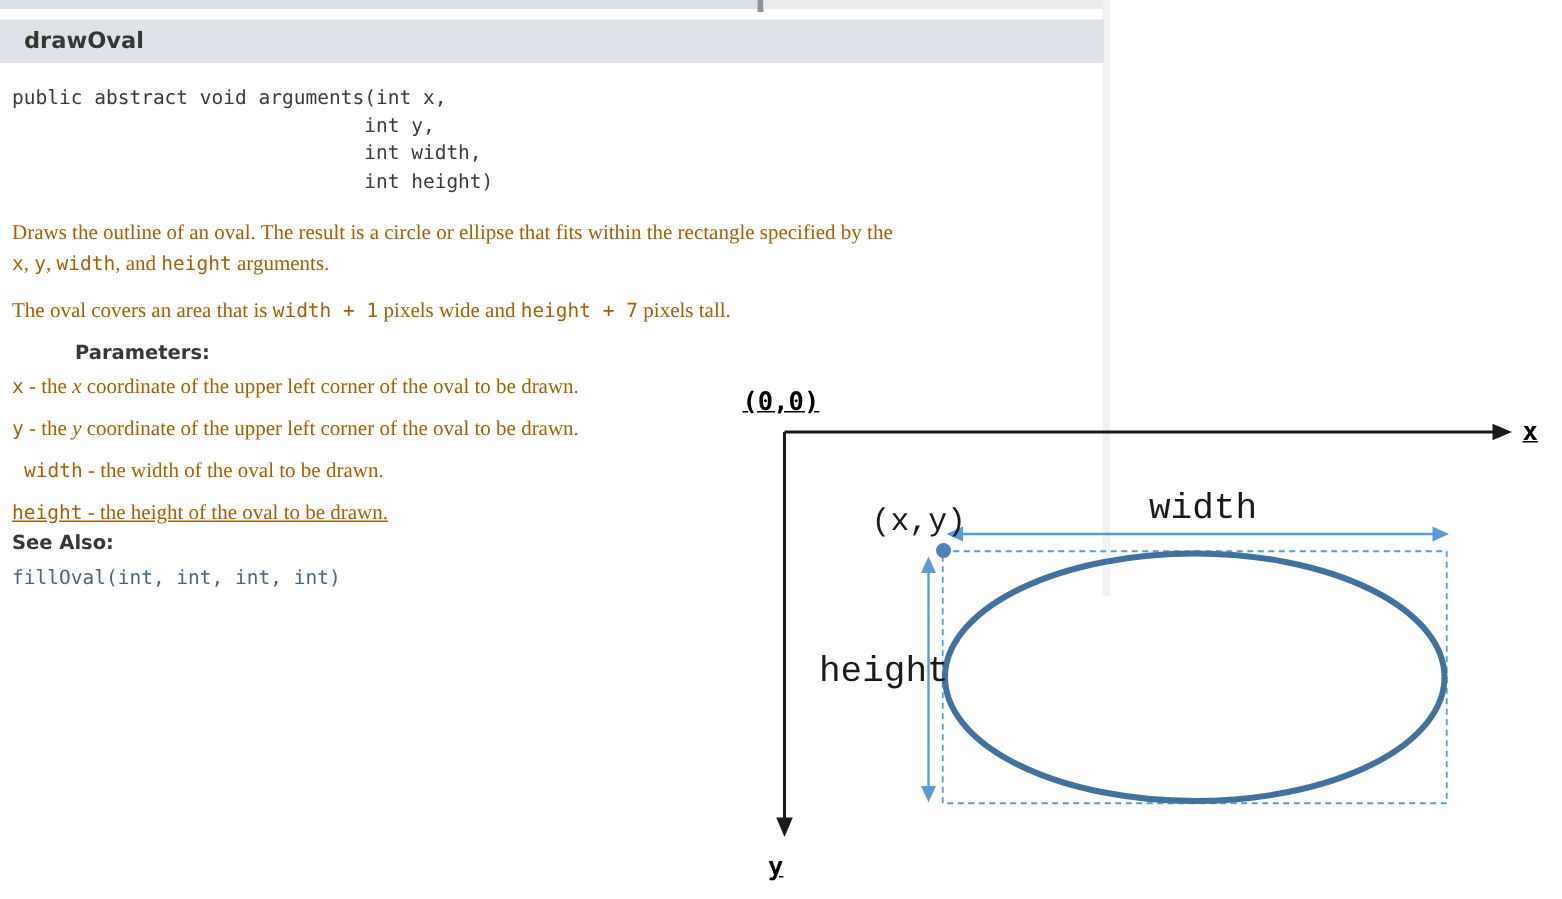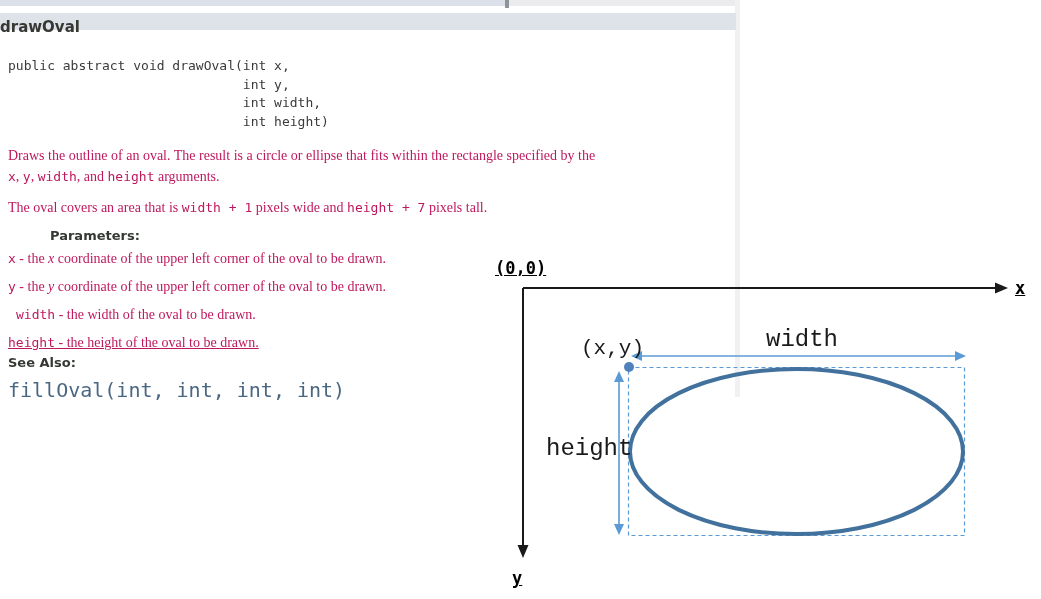--- a/index.html
+++ b/index.html
@@ -11,47 +11,47 @@
   }
   .abs{position:absolute;}
   
   .topbar-thumb{left:0;top:0;width:505px;height:6px;background:#dce1e9;}
   .topbar-notch{left:505px;top:0;width:4px;height:8px;background:#8f939a;}
   .topbar-track{left:509px;top:0;width:231px;height:6px;background:#ececee;}
   
   .right-strip{left:735px;top:0;width:5px;height:397px;background:#f1f1f3;}
   
   .member-header{
-    left:0;top:13px;width:736px;height:17px;background:#dee3e9;
+    left:0;top:13px;width:736px;height:29px;background:#dee3e9;
     font-family:"DejaVu Sans","Liberation Sans",sans-serif;
     font-weight:bold;font-size:15px;color:#353833;
-    line-height:29px;padding-left:0;box-sizing:border-box;
+    line-height:29px;padding-left:16px;box-sizing:border-box;
   }
   pre.signature{
     left:8px;top:57px;margin:0;
     font-family:"DejaVu Sans Mono","Liberation Mono",monospace;
     font-size:13px;line-height:18.6px;color:#3a3a3a;
   }
-  .block{font-size:14px;line-height:20.5px;color:#be185d;}
+  .block{font-size:14px;line-height:20.5px;color:#a16207;}
   .p1{left:8px;top:146px;width:730px;}
   .p2{left:8px;top:198px;width:730px;}
   .section-label{
     font-family:"DejaVu Sans","Liberation Sans",sans-serif;
     font-weight:bold;font-size:13px;color:#353833;
   }
   .params-label{left:8px;top:228px;margin-left:42px;}
   .param-0{left:8px;top:249px;}
   .param-1{left:8px;top:277px;}
   .param-2{left:16px;top:305px;}
   .param-3{left:8px;top:333px;text-decoration:underline;}
   .seealso-label{left:8px;top:355px;}
   .seealso-link{
     left:8px;top:378px;
     font-family:"DejaVu Sans Mono","Liberation Mono",monospace;
-    font-size:20px;color:#4A6782;text-decoration:none;
+    font-size:13px;color:#4A6782;text-decoration:none;
   }
   .seg-c{font-family:"DejaVu Sans Mono","Liberation Mono",monospace;font-size:13px;}
   .seg-i{font-style:italic;}
   
   .diag-mono{
     font-family:"DejaVu Sans Mono","Liberation Mono",monospace;
     font-weight:bold;font-size:17px;color:#000000;line-height:1;text-decoration:underline;
   }
   .origin-label{left:495px;top:260px;}
   .x-label{left:1015px;top:280px;}
@@ -70,21 +70,21 @@
 
 <div class="abs topbar-thumb"></div>
 <div class="abs topbar-notch"></div>
 <div class="abs topbar-track"></div>
 <div class="abs right-strip"></div>
 
 <div class="abs member-header">
   <span>drawOval</span>
 </div>
 
-<pre class="abs signature">public abstract void drawOval(int x,
+<pre class="abs signature">public abstract void arguments(int x,
                               int y,
                               int width,
                               int height)</pre>
 
 <div class="abs block p1"><span class="seg-t">Draws the outline of an oval. The result is a circle or ellipse that fits within the rectangle specified by the</span><br><span class="seg-c">x</span><span class="seg-t">, </span><span class="seg-c">y</span><span class="seg-t">, </span><span class="seg-c">width</span><span class="seg-t">, and </span><span class="seg-c">height</span><span class="seg-t"> arguments.</span></div>
 <div class="abs block p2"><span class="seg-t">The oval covers an area that is </span><span class="seg-c">width + 1</span><span class="seg-t"> pixels wide and </span><span class="seg-c">height + 7</span><span class="seg-t"> pixels tall.</span></div>
 
 <div class="abs section-label params-label">Parameters:</div>
 <div class="abs block param-0"><span class="seg-c">x</span><span class="seg-t"> - the </span><span class="seg-i">x</span><span class="seg-t"> coordinate of the upper left corner of the oval to be drawn.</span></div>
 <div class="abs block param-1"><span class="seg-c">y</span><span class="seg-t"> - the </span><span class="seg-i">y</span><span class="seg-t"> coordinate of the upper left corner of the oval to be drawn.</span></div>

